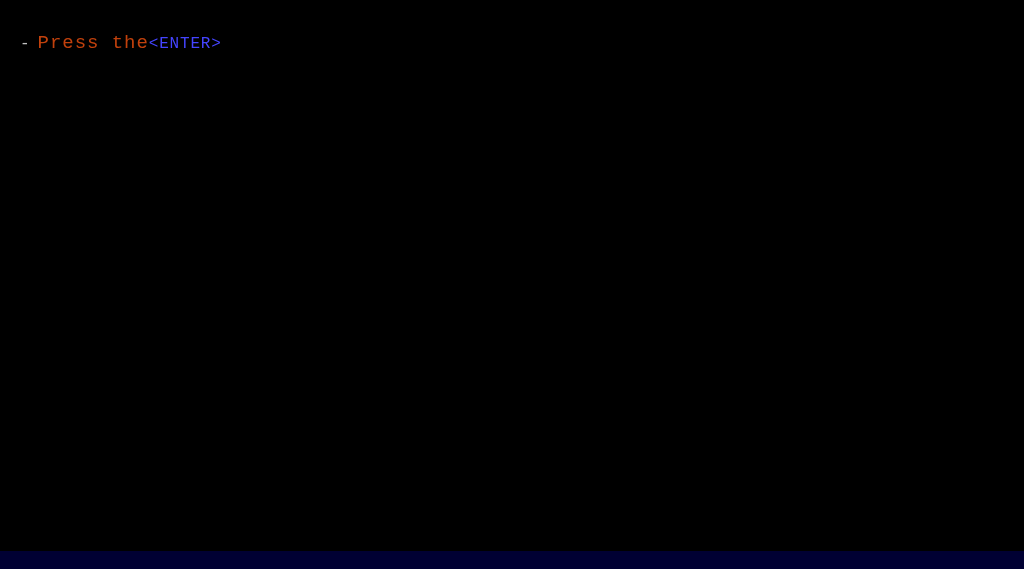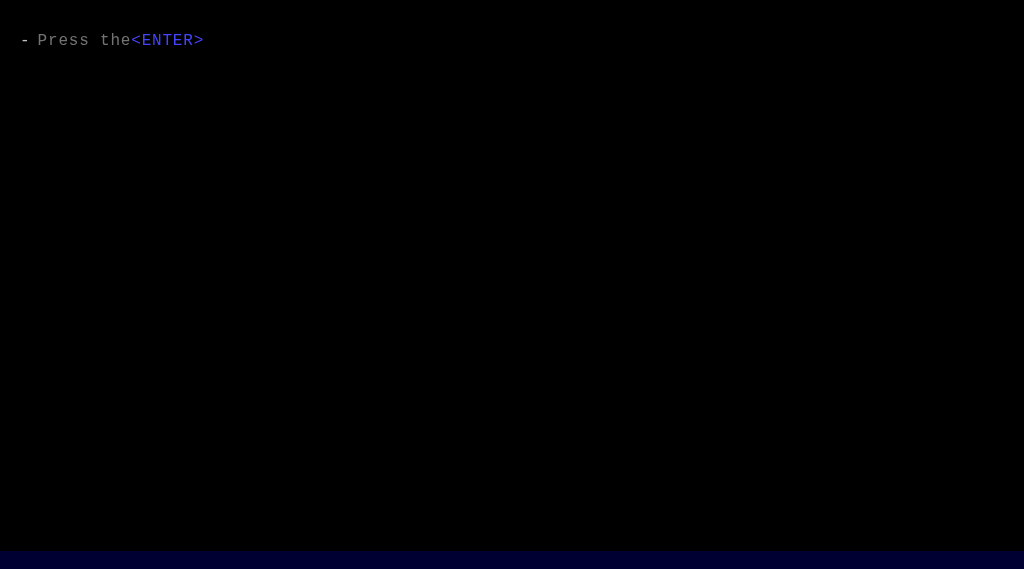--- a/index.html
+++ b/index.html
@@ -35,22 +35,22 @@
       line-height: 1.4;
     }
 
     .dash {
       color: #c0c0c0;
       margin-right: 8px;
       font-size: 16px;
     }
 
     .text-white {
-      color: #737373;
-      font-size: 16px;
+      color: #c2410c;
+      font-size: 19px;
       letter-spacing: 0.05em;
     }
 
     .text-blue {
       color: #4444ff;
       font-size: 16px;
       letter-spacing: 0.05em;
     }
 
     .bottom-bar {

